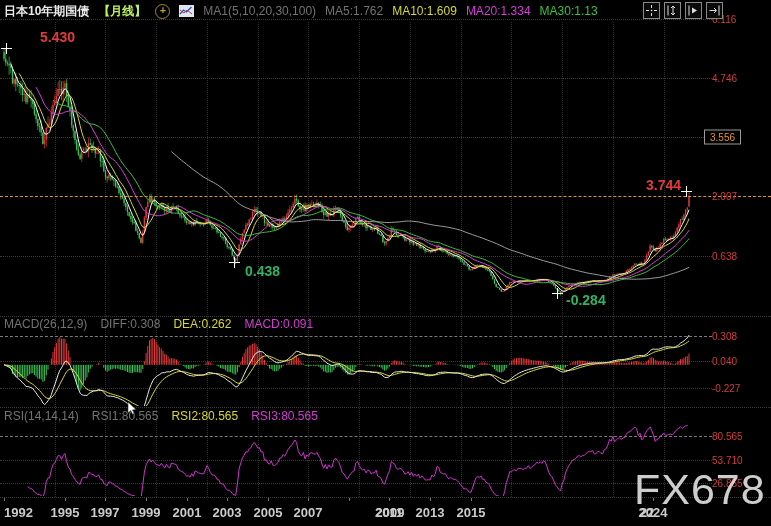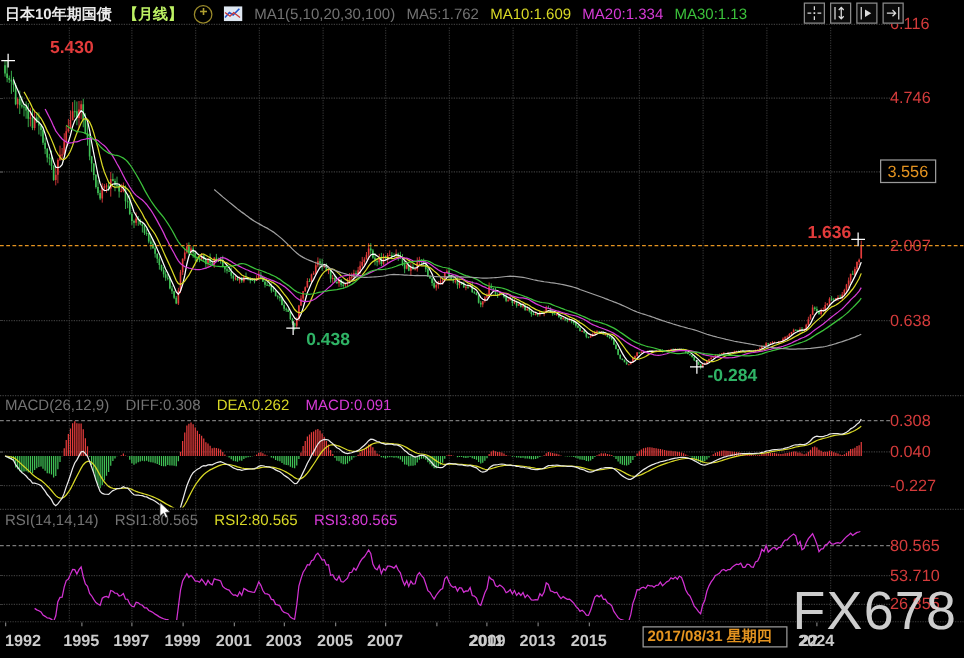--- a/index.html
+++ b/index.html
@@ -20,21 +20,21 @@
   
   .layer{position:absolute;inset:0;pointer-events:none;}
   .pane{position:absolute;left:0;width:691px;z-index:2;}
   #main-pane{top:22px;height:294px;} #macd-pane{top:332px;height:74px;} #rsi-pane{top:425px;height:71px;}
   .hgrid{position:absolute;left:0;width:712px;height:0;border-top:1px dotted #3b3b3b;z-index:1;}
   .hgrid.dash{border-top:1px dashed #7a7a7a;}
   .hgrid.price{width:771px;border-top:1px dashed #e59420;z-index:3;}
   .vgrid{position:absolute;top:22px;height:475px;width:0;border-left:1px dotted #2f2f2f;z-index:1;}
   .sep{position:absolute;left:0;width:771px;height:0;border-top:1px dotted #3c3c3c;z-index:3;}
   
-  .axlabel{position:absolute;left:712px;transform:translateY(-50%);font-size:13px;color:#d43b3b;z-index:4;white-space:nowrap;text-align:right;}
+  .axlabel{position:absolute;left:712px;transform:translateY(-50%);font-size:10px;color:#d43b3b;z-index:4;white-space:nowrap;text-align:right;}
   .axlabel.boxed{left:704px;color:#e59420;border:1px solid #9a9a9a;background:#000;padding:1px 5px;}
   
   .indrow{position:absolute;left:4px;display:flex;gap:13px;font-size:12px;z-index:4;white-space:nowrap;}
   #macd-header{top:317px;} #rsi-header{top:409px;}
   
   .anno{position:absolute;font-size:14px;font-weight:700;z-index:4;white-space:nowrap;}
   .anno.high{color:#e23b3b;} .anno.low{color:#2fb365;}
   .xmark{position:absolute;width:11px;height:11px;margin:-6px 0 0 -6px;z-index:4;}
   .xmark::before{content:"";position:absolute;left:0;right:0;top:5px;height:1px;background:#fff;}
   .xmark::after{content:"";position:absolute;top:0;bottom:0;left:5px;width:1px;background:#fff;}
@@ -125,21 +125,21 @@
       <div class="axlabel" style="top: 483px;">26.855</div>
     </div>
   <div class="layer" id="anno-layer">
       <div class="xmark" style="left: 7px; top: 49px;"></div>
       <div class="anno high" style="left: 40px; top: 29px;">5.430</div>
       <div class="xmark" style="left: 235px; top: 263px;"></div>
       <div class="anno low" style="left: 245px; top: 263px;">0.438</div>
       <div class="xmark" style="left: 558px; top: 294px;"></div>
       <div class="anno low" style="left: 566px; top: 292px;">-0.284</div>
       <div class="xmark" style="left: 687px; top: 192px;"></div>
-      <div class="anno high" style="left: 603px; top: 177px; width: 78px; text-align: right;">1.636</div>
+      <div class="anno high" style="left: 603px; top: 177px; width: 78px; text-align: right;">3.744</div>
     </div>
 
   <div class="sep" style="top:316px"></div>
   <div class="sep" style="top:407px"></div>
   <div class="sep" style="top:497px"></div>
 
   <div class="titlebar">
     <span class="t-title">日本10年期国债</span>
     <span class="t-period">【月线】</span>
     <span class="icon-circle-plus">+</span>
@@ -190,23 +190,20 @@
     <span class="c-magenta">MACD:0.091</span>
   </div>
   <div class="indrow" id="rsi-header">
     <span class="c-white">RSI(14,14,14)</span>
     <span class="c-white">RSI1:80.565</span>
     <span class="c-yellow">RSI2:80.565</span>
     <span class="c-magenta">RSI3:80.565</span>
   </div>
 
   <div class="timeaxis" id="time-axis">
-    <div class="datebox">
-      <span>2017/08/31 星期四</span>
-    </div>
   <div class="yearlabel anchorleft" style="left: 4px;">1992</div>
       <div class="tick" style="left: 4px;"></div>
       <div class="yearlabel" style="left: 65px;">1995</div>
       <div class="tick" style="left: 65px;"></div>
       <div class="yearlabel" style="left: 105px;">1997</div>
       <div class="tick" style="left: 105px;"></div>
       <div class="yearlabel" style="left: 146px;">1999</div>
       <div class="tick" style="left: 146px;"></div>
       <div class="yearlabel" style="left: 187px;">2001</div>
       <div class="tick" style="left: 187px;"></div>

